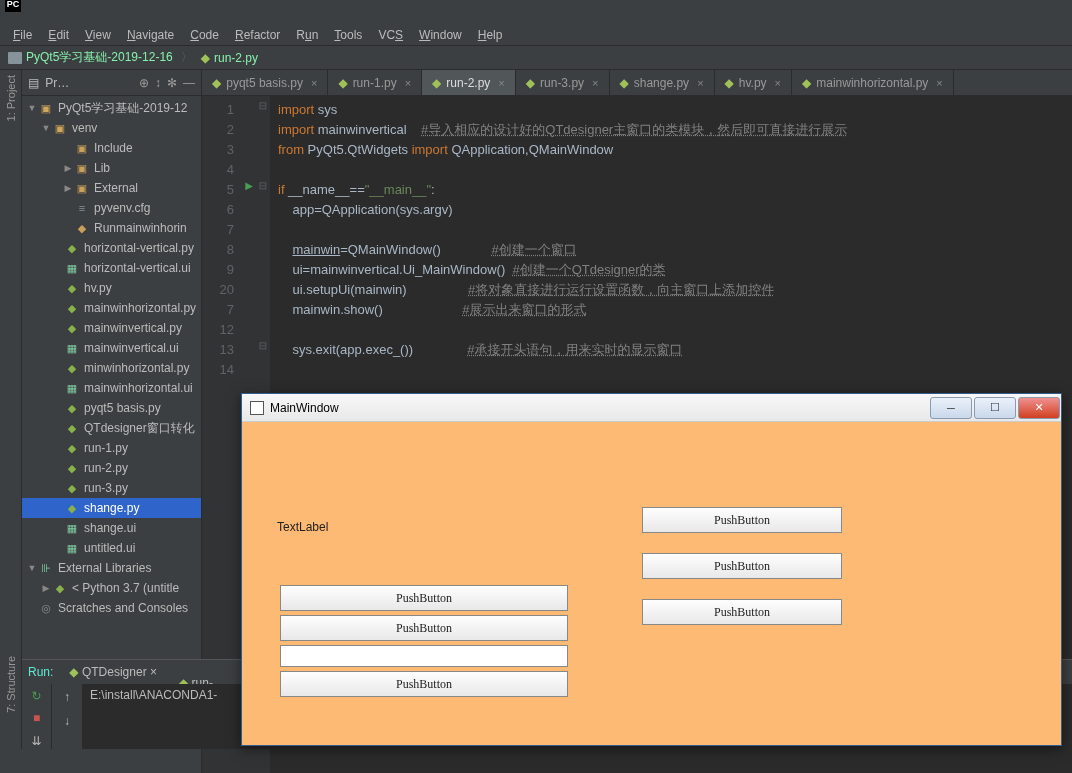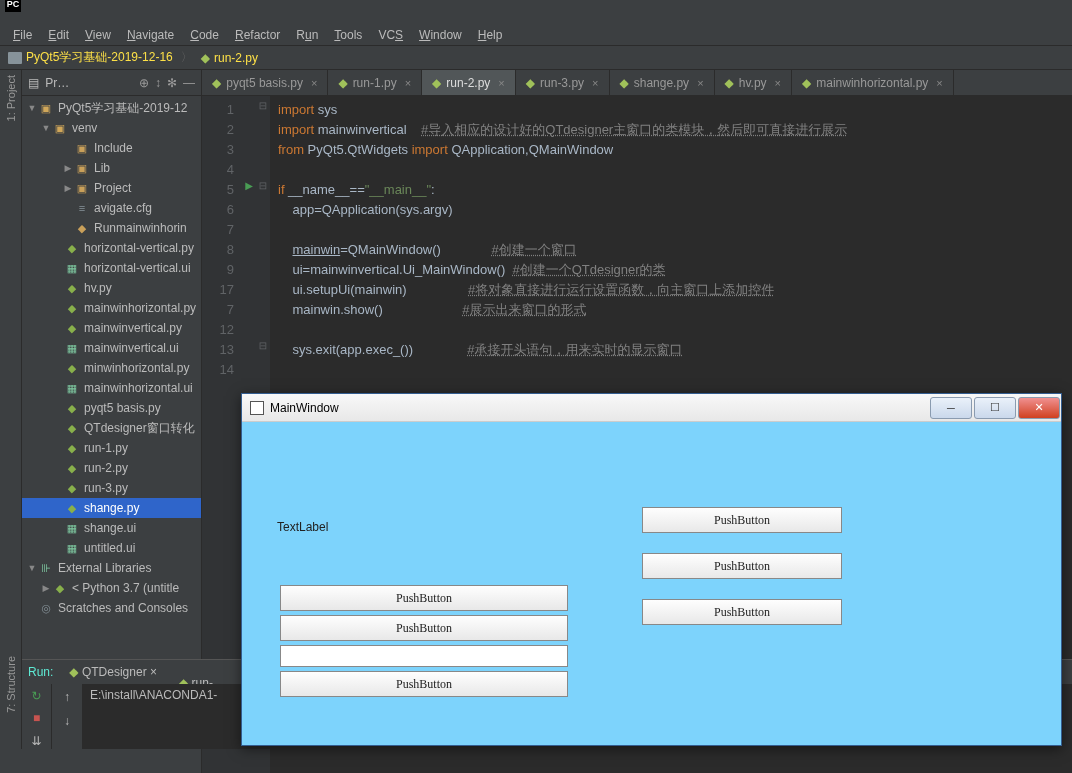--- a/index.html
+++ b/index.html
@@ -7,21 +7,21 @@
 
 .titlebar { background: #3c3f41; color: #bbbbbb; height: 24px; display: flex; align-items: flex-end; padding: 12px 5px; font-size: 12px; gap: 10px; }
 .titlebar .logo { width: 16px; height: 16px; background: #000; color: #fff; font-size: 9px; display: flex; align-items: center; justify-content: center; margin-right: 6px; font-weight: bold; }
 
 .menubar { background: #3c3f41; height: 22px; display: flex; align-items: center; padding: 0 5px; border-bottom: 1px solid #2b2b2b; }
 .menubar .menu-item { padding: 2px 8px; cursor: pointer; }
 .menubar .menu-item span.u { text-decoration: underline; }
 
 .navbar { background: #3c3f41; height: 24px; display: flex; align-items: center; padding: 0 8px; border-bottom: 1px solid #2b2b2b; gap: 4px; }
 .navbar .folder-icon { width: 14px; height: 12px; background: #87939a; display: inline-block; border-radius: 1px; }
-.navbar .crumb { color: #fde047; }
+.navbar .crumb { color: #86efac; }
 .navbar .sep { color: #666; margin: 0 4px; }
 .navbar .py-icon { color: #a0c15a; }
 
 .main-area { display: flex; height: calc(100% - 24px - 22px - 24px); }
 
 .left-gutter { width: 22px; background: #3c3f41; border-right: 1px solid #2b2b2b; display: flex; flex-direction: column; align-items: center; padding-top: 5px; gap: 20px; }
 .left-gutter .vlabel { writing-mode: vertical-lr; transform: rotate(180deg); font-size: 11px; color: #999; cursor: pointer; }
 
 .project-panel { width: 180px; background: #3c3f41; border-right: 1px solid #2b2b2b; display: flex; flex-direction: column; }
 .project-header { height: 26px; display: flex; align-items: center; padding: 0 6px; border-bottom: 1px solid #2b2b2b; gap: 6px; }
@@ -69,21 +69,21 @@
 .bottom-tabs .btab { color: #bbb; padding: 2px 6px; cursor: pointer; }
 .bottom-tabs .btab.active { text-decoration: underline; margin-top: 22px; }
 .bottom-body { display: flex; height: calc(100% - 24px); }
 .bottom-toolbar { width: 30px; background: #3c3f41; display: flex; flex-direction: column; align-items: center; gap: 6px; padding-top: 4px; border-right: 1px solid #2b2b2b; }
 .bottom-toolbar .tbtn { width: 18px; height: 18px; cursor: pointer; display: flex; align-items: center; justify-content: center; font-size: 12px; }
 .bottom-console { flex: 1; background: #2b2b2b; padding: 4px 8px; font-family: Consolas, monospace; color: #bbb; }
 
 .statusbar-left { position: absolute; left: 0; bottom: 0; width: 22px; height: 24px; background: #3c3f41; }
 
 
-.qt-window { position: absolute; left: 241px; top: 393px; width: 821px; height: 353px; background: #7dd3fc; border: 1px solid #335d90; box-shadow: 0 3px 12px rgba(0,0,0,.5); }
+.qt-window { position: absolute; left: 241px; top: 393px; width: 821px; height: 353px; background: #fdba74; border: 1px solid #335d90; box-shadow: 0 3px 12px rgba(0,0,0,.5); }
 .qt-titlebar { height: 28px; background: linear-gradient(#f8f8f8, #e8e8e8); display: flex; align-items: center; padding-left: 8px; border-bottom: 1px solid #ccc; }
 .qt-titlebar .qt-logo { width: 14px; height: 14px; border: 1px solid #555; background: #fff; margin-right: 6px; display: inline-block; }
 .qt-titlebar .qt-title { flex: 1; color: #000; font-size: 12px; }
 .qt-titlebar .win-btns { display: flex; }
 .qt-titlebar .wb { width: 42px; height: 22px; margin: 0 1px; border: 1px solid #8a9bb0; border-radius: 3px; display: flex; align-items: center; justify-content: center; background: linear-gradient(#eaf1fa,#cad8eb); cursor: pointer; font-size: 11px; color: #333; }
 .qt-titlebar .wb.close { background: linear-gradient(#f09090,#d04020); color: #fff; }
 .qt-body { position: relative; height: calc(100% - 28px); color: #222; font-family: "SimSun", serif; font-size: 12px; }
 .qt-label { position: absolute; left: 35px; top: 98px; }
 .qt-btn { position: absolute; width: 288px; height: 26px; border: 1px solid #888; background: linear-gradient(#fefefe,#e8e8e8); display: flex; align-items: center; justify-content: center; cursor: pointer; font-family: "SimSun", serif; }
 .qt-input { position: absolute; width: 288px; height: 22px; border: 1px solid #888; background: #fff; }
@@ -153,26 +153,26 @@
           <span>Include</span>
         </div>
       <div class="tree-row" style="padding-left:40px">
           <span class="arrow">▶</span>
           <span class="ficon folder-closed">▣</span>
           <span>Lib</span>
         </div>
       <div class="tree-row" style="padding-left:40px">
           <span class="arrow">▶</span>
           <span class="ficon folder-closed">▣</span>
-          <span>Project</span>
+          <span>External</span>
         </div>
       <div class="tree-row" style="padding-left:40px">
           <span class="arrow"></span>
           <span class="ficon cfg">≡</span>
-          <span>avigate.cfg</span>
+          <span>pyvenv.cfg</span>
         </div>
       <div class="tree-row" style="padding-left:40px">
           <span class="arrow"></span>
           <span class="ficon bat">◆</span>
           <span>Runmainwinhorin</span>
         </div>
       <div id="tree-files">
           <div class="tree-row" style="padding-left: 30px;">
             <span class="arrow"></span>
             <span class="ficon py">◆</span>
@@ -314,21 +314,21 @@
       <div class="gutter" id="line-gutter">
           <div class="ln">1</div>
           <div class="ln">2</div>
           <div class="ln">3</div>
           <div class="ln">4</div>
           <div class="ln">5</div>
           <div class="ln">6</div>
           <div class="ln">7</div>
           <div class="ln">8</div>
           <div class="ln">9</div>
-          <div class="ln">17</div>
+          <div class="ln">20</div>
           <div class="ln">7</div>
           <div class="ln">12</div>
           <div class="ln">13</div>
           <div class="ln">14</div>
         </div>
       <div class="run-gutter" id="run-gutter">
           <div class="r"></div>
           <div class="r"></div>
           <div class="r"></div>
           <div class="r"></div>

